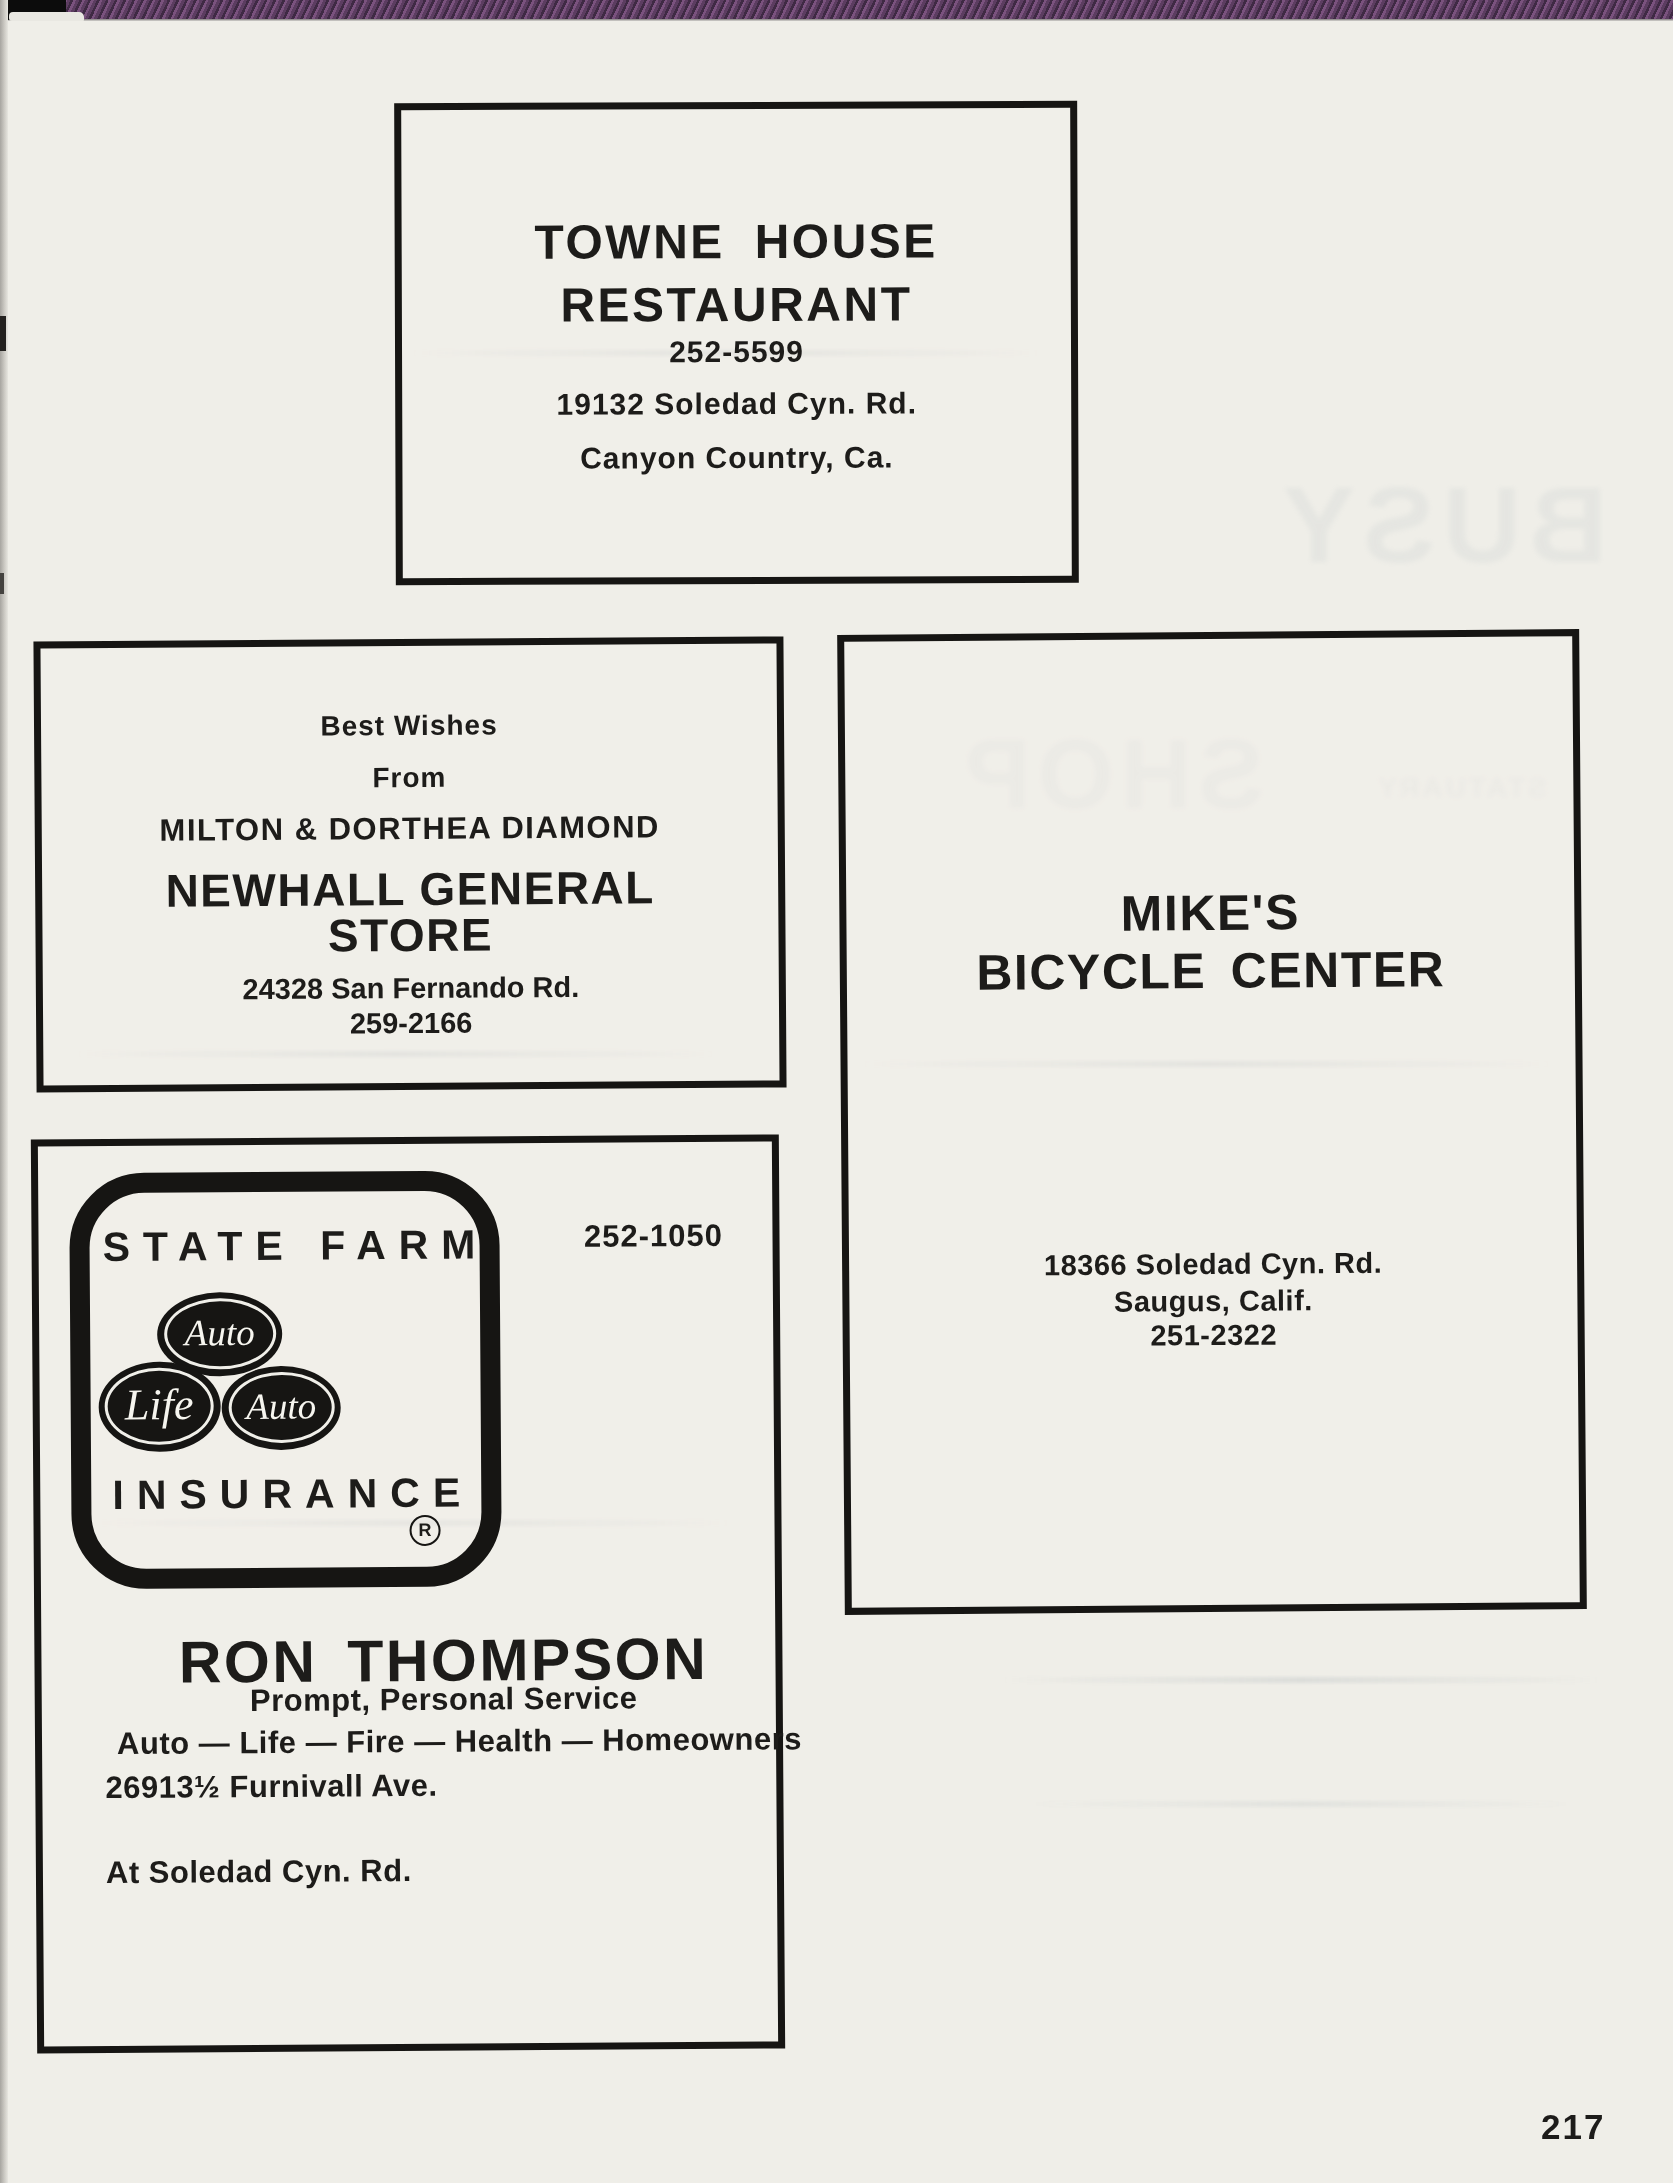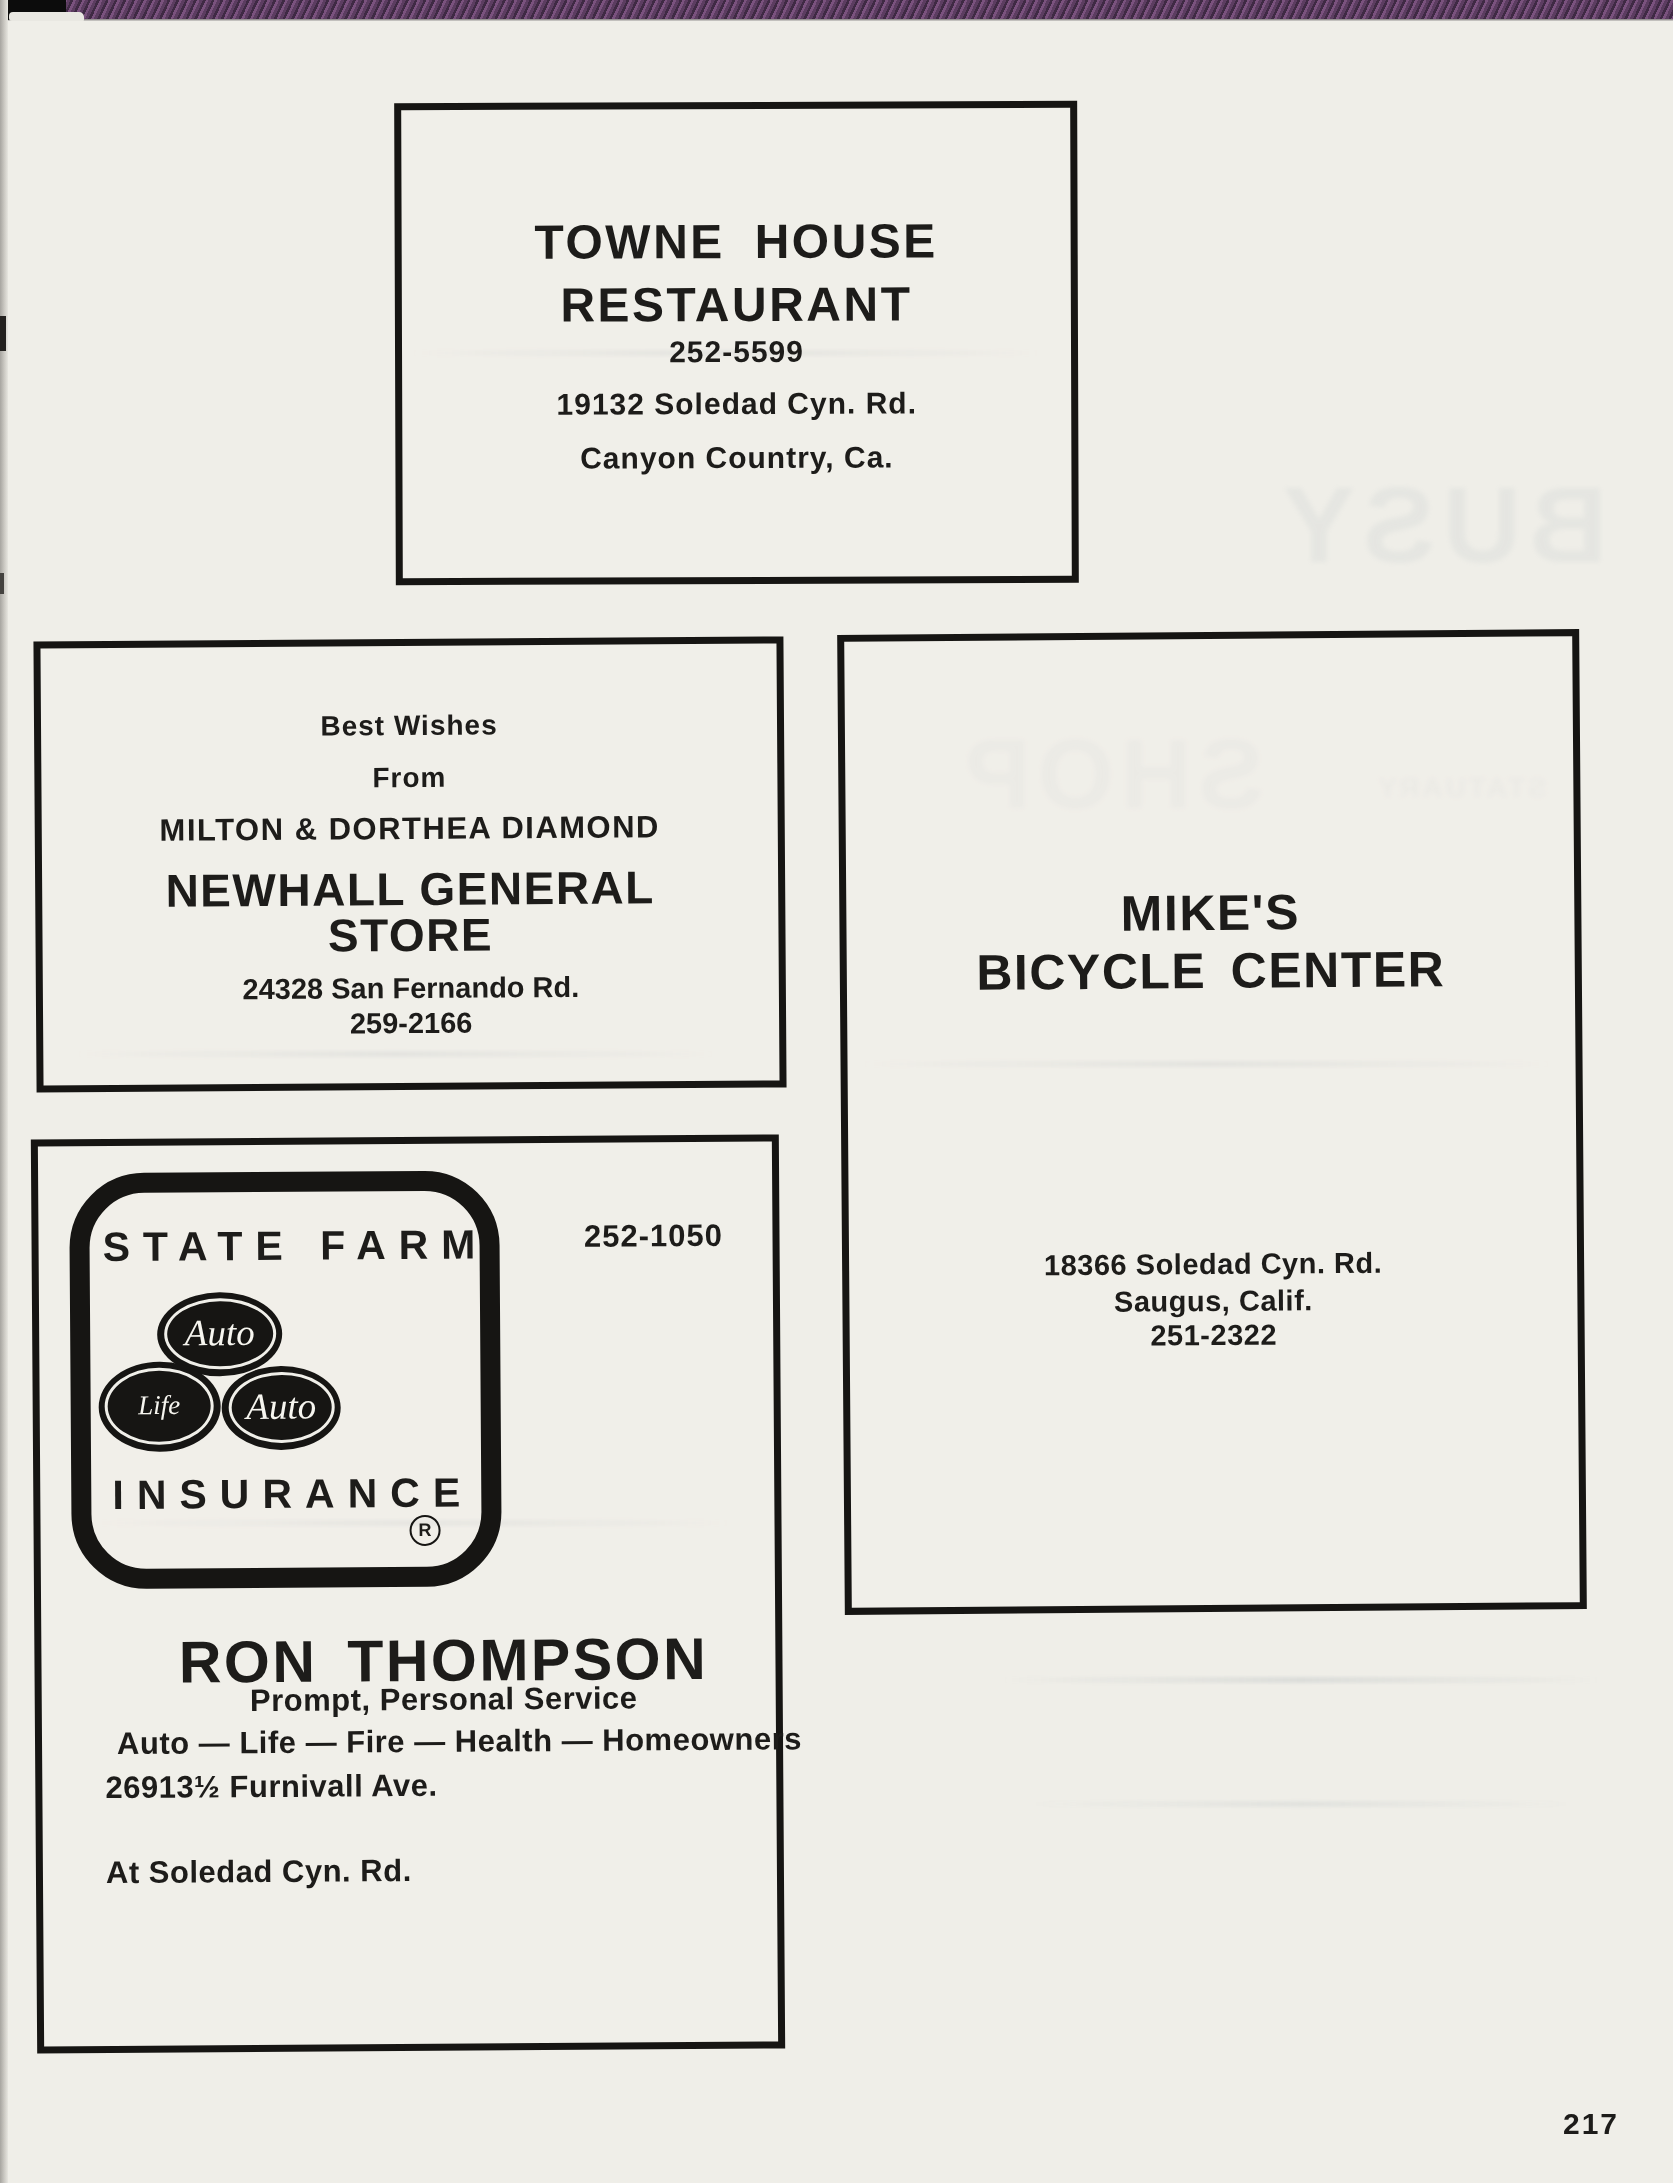--- a/index.html
+++ b/index.html
@@ -47,32 +47,32 @@
       border:20px solid #161513;border-radius:75px;background:rgba(243,242,236,.2);}
   .sf-word{position:absolute;left:0;right:0;text-align:center;font-size:41px;font-weight:700;letter-spacing:13px;text-indent:13px;white-space:nowrap;}
   .sf-oval{position:absolute;background:#161513;border-radius:50%;}
   .sf-oval .ring{position:absolute;inset:6.5px;border:3.5px solid #f0efe9;border-radius:50%;}
   .sf-oval span{position:absolute;left:0;right:0;top:50%;transform:translateY(-54%);
       text-align:center;color:#f6f5ef;font-family:"Liberation Serif","DejaVu Serif",serif;
       font-style:italic;font-weight:400;}
   .sf-auto{left:67px;top:100px;width:125px;height:84px;z-index:1;}
   .sf-auto span{font-size:37px;}
   .sf-life{left:7.5px;top:169px;width:122px;height:90px;z-index:2;}
-  .sf-life span{font-size:27px;}
+  .sf-life span{font-size:44px;}
   .sf-fire{left:131px;top:174px;width:119px;height:84px;z-index:3;}
   .sf-fire span{font-size:37px;}
   .sf-reg{position:absolute;left:318px;top:324px;width:27px;height:27px;border:2px solid #161513;
       border-radius:50%;text-align:center;font-size:18px;line-height:27px;font-weight:600;}
   .sf-phone{position:absolute;left:520px;top:76px;width:190px;text-align:center;
       font-size:31px;font-weight:600;letter-spacing:1px;}
   .rt-name{font-size:59px;font-weight:600;letter-spacing:2.5px;word-spacing:11px;}
   .rt-line{font-size:31px;font-weight:600;letter-spacing:0.5px;}
   
-  .page-number{position:absolute;left:1541px;top:2107px;width:100px;text-align:center;
-      font-size:30px;font-weight:700;letter-spacing:2px;}
+  .page-number{position:absolute;left:1541px;top:2107px;width:100px;
+      font-size:35px;font-weight:700;letter-spacing:2px;}
   
   .ghost{position:absolute;color:#8798a3;opacity:.09;filter:blur(2.5px);
       transform:scaleX(-1);font-weight:700;white-space:nowrap;line-height:1.2;}
   .ghost-busy{left:1271px;top:460px;width:340px;font-size:108px;letter-spacing:8px;text-align:center;}
   .ghost-shop{left:951px;top:716px;width:320px;font-size:98px;letter-spacing:7px;text-align:center;opacity:.07;}
   .ghost-statuary{left:1321px;top:771px;width:280px;font-size:28px;letter-spacing:3px;text-align:center;opacity:.08;}
   .streak{position:absolute;height:6px;filter:blur(1.5px);
       background:linear-gradient(90deg,rgba(125,140,150,0),rgba(125,140,150,.16),rgba(125,140,150,0));}
   .s1{left:410px;top:350px;width:631px;}
   .s2{left:75px;top:1051px;width:641px;}

